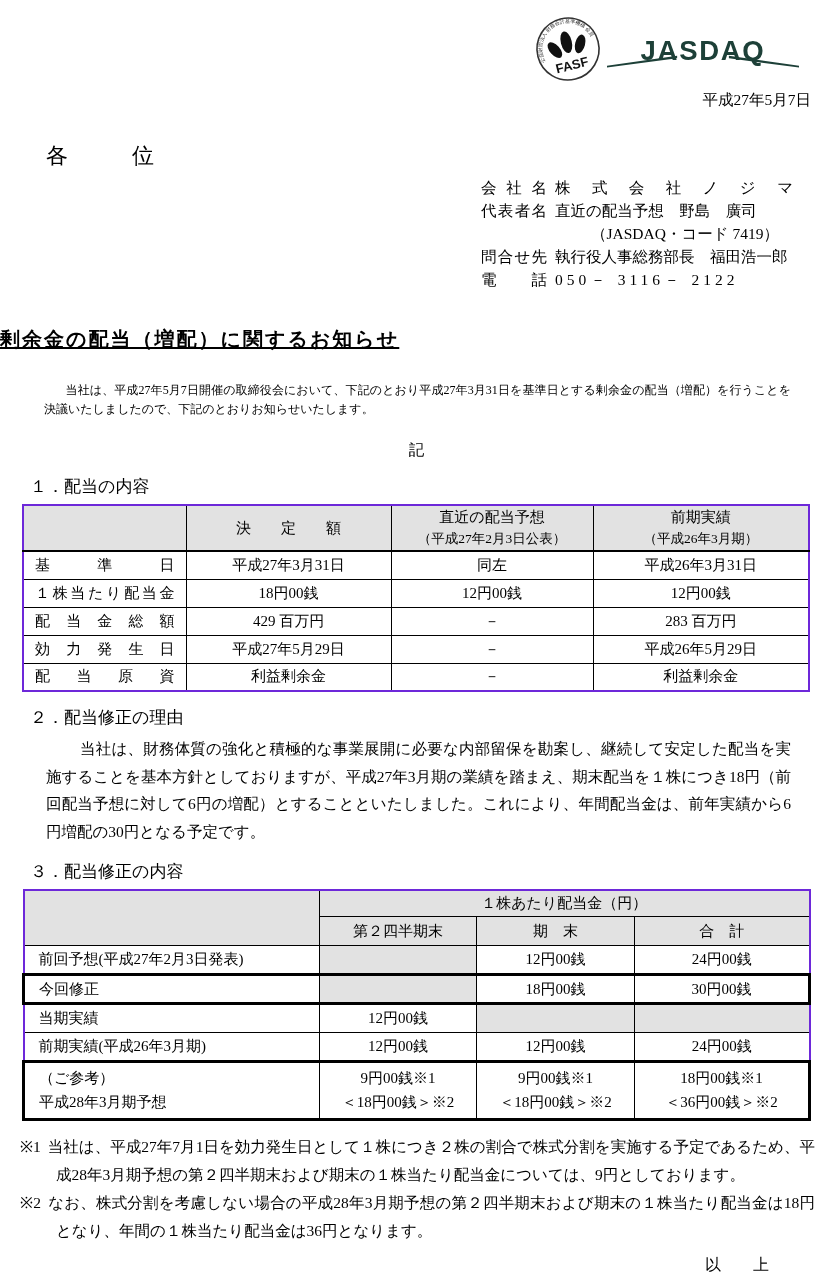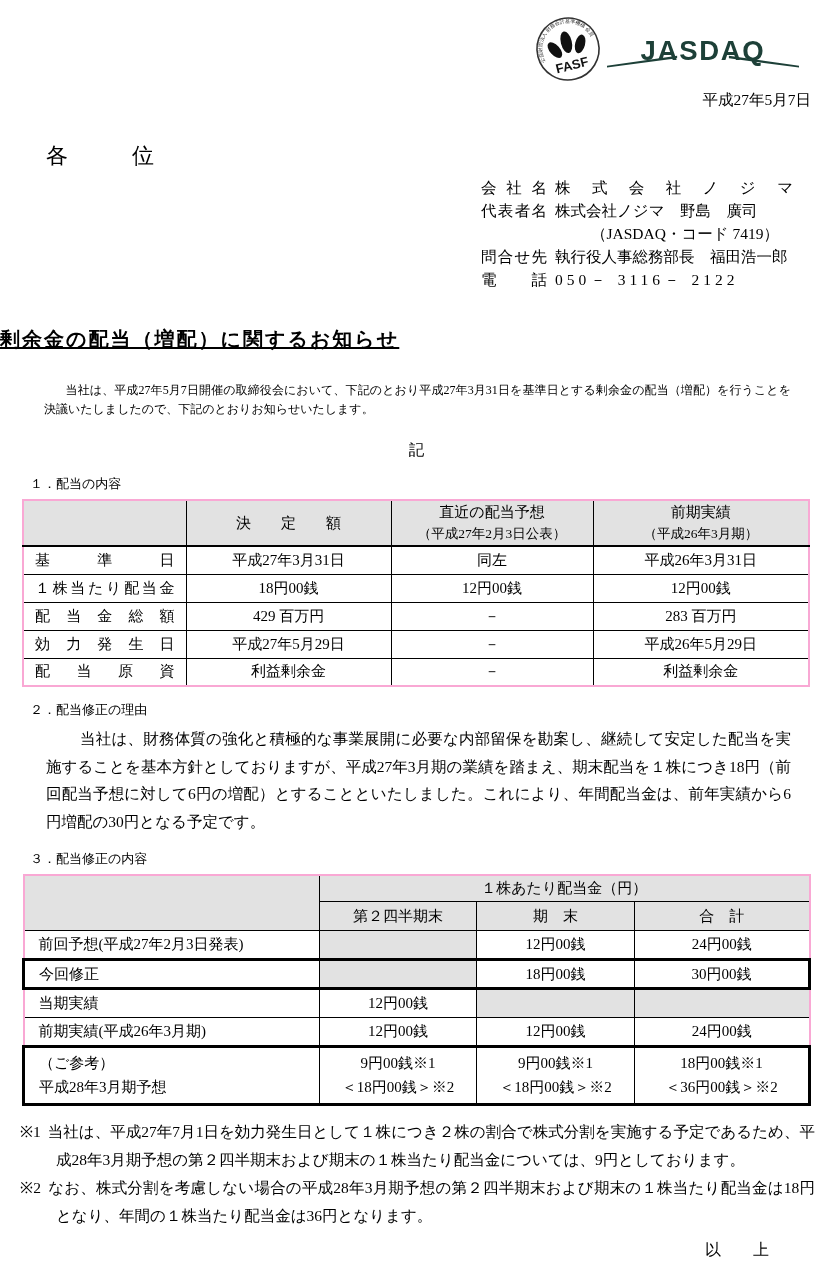--- a/index.html
+++ b/index.html
@@ -22,25 +22,25 @@
   .company .crow{display:flex;}
   .clabel{width:66px;flex:0 0 66px;text-align:justify;text-align-last:justify;margin-right:8px;}
   .cvalue{flex:1;}
   .cvalue.spread{text-align:justify;text-align-last:justify;}
   .crow.indent .cvalue{padding-left:36px;}
   .cvalue.phone{letter-spacing:4px;}
   
   .doc-title{text-align:left;font-size:20px;font-weight:bold;letter-spacing:2px;margin-top:34px;text-decoration:underline;}
   .intro{margin:28px 42px 0 44px;font-size:12px;line-height:1.64;text-align:justify;text-indent:1.8em;}
   .record-mark{text-align:center;font-size:15.5px;margin-top:20px;}
-  .sec-heading{margin:14px 8px 6px 30px;font-size:13px;}
+  .sec-heading{margin:14px 8px 6px 30px;font-size:17px;}
   .sec-body{margin:2px 42px 0 46px;font-size:15.5px;line-height:1.78;text-align:justify;text-indent:2.2em;}
   
   table{border-collapse:collapse;margin-left:22px;width:786px;font-size:15px;table-layout:fixed;}
-  table{border:2px solid #f9a8d4;}
+  table{border:2px solid #6d28d9;}
   td{border:1px solid #000;text-align:center;vertical-align:middle;padding:0 4px;box-sizing:border-box;}
   .g{background:#e2e2e2;}
   .sub{font-size:13.5px;line-height:1.15;}
   
   .t1{margin-top:4px;}
   .t1 tr.head td{border-bottom:2px solid #000;height:46px;}
   .t1 tr.body-row{height:28px;}
   .t1 td.lab{text-align:justify;text-align-last:justify;padding:0 11px;}
   
   .t2{margin-top:4px;}
@@ -93,21 +93,21 @@
     <span class="jspread">各位</span>
   </div>
 
   <div class="company">
     <div class="crow">
       <span class="clabel">会社名</span>
       <span class="cvalue spread">株式会社ノジマ</span>
     </div>
     <div class="crow">
       <span class="clabel">代表者名</span>
-      <span class="cvalue">株式会社ノジマ　野島　廣司</span>
+      <span class="cvalue">直近の配当予想　野島　廣司</span>
     </div>
     <div class="crow indent">
       <span class="clabel"></span>
       <span class="cvalue">（JASDAQ・コード 7419）</span>
     </div>
     <div class="crow">
       <span class="clabel">問合せ先</span>
       <span class="cvalue">執行役人事総務部長　福田浩一郎</span>
     </div>
     <div class="crow">

